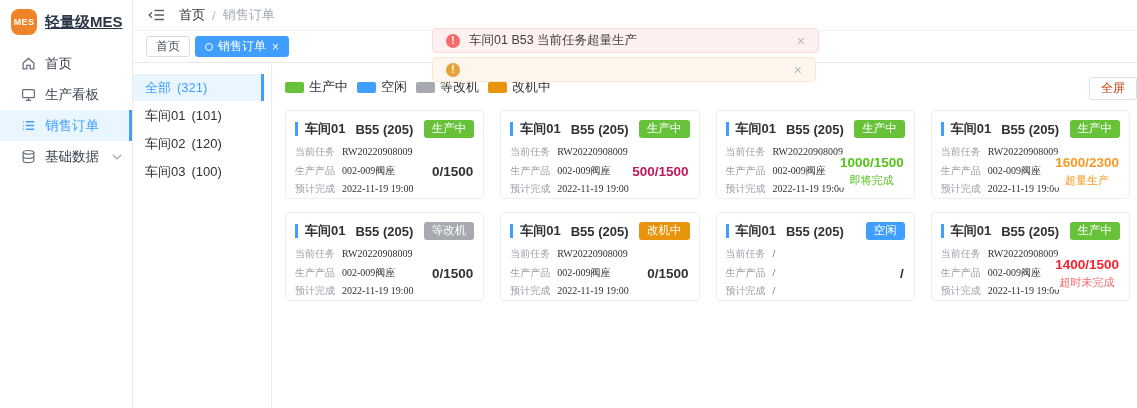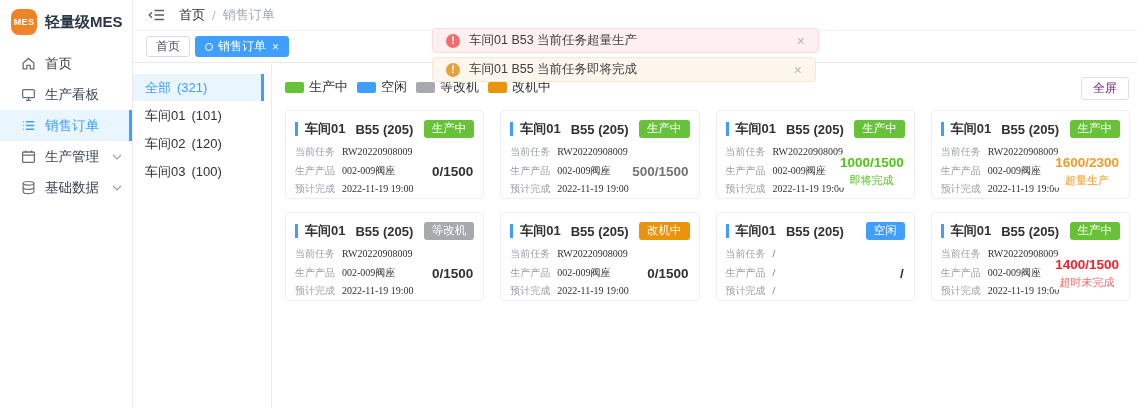--- a/index.html
+++ b/index.html
@@ -8,21 +8,21 @@
     position:relative; background:#fff; overflow:hidden;
     font-family:"Liberation Sans","DejaVu Sans",sans-serif;
     -webkit-font-smoothing:antialiased;
   }
   svg { display:block; }
 
   
   .sidebar { position:absolute; left:0; top:0; width:133px; height:408px; background:#fff; border-right:1px solid #ebebeb; }
   .logo-row { display:flex; align-items:center; height:44px; padding-left:11px; }
   .logo-badge { width:26px; height:26px; border-radius:8px; color:#fff; font-weight:bold; font-size:9px; display:flex; align-items:center; justify-content:center; letter-spacing:.3px; }
-  .app-title { margin-left:8px; font-size:15px; font-weight:bold; color:#2b3648; }
+  .app-title { margin-left:8px; font-size:15px; font-weight:bold; color:#2b3648;text-decoration:underline; }
   .menu { margin-top:4px; }
   .menu-item { display:flex; align-items:center; height:31px; padding:0 10px 0 21px; font-size:13.5px; color:#39414f; cursor:pointer; position:relative; }
   .mi-icon { width:15px; height:15px; margin-right:9px; color:#67707f; display:flex; align-items:center; }
   .mi-icon svg { width:15px; height:15px; }
   .mi-chevron { margin-left:auto; color:#9aa3ad; display:flex; }
   .menu-item.active { background:#e9f6ff; color:#409EFF; }
   .menu-item.active .mi-icon { color:#409EFF; }
   .menu-item.active::after { content:""; position:absolute; right:0; top:0; bottom:0; width:3px; background:#409EFF; }
 
   
@@ -46,21 +46,21 @@
   .ws-item { height:27px; display:flex; align-items:center; padding-left:12px; font-size:13px; color:#303133; cursor:pointer; position:relative; margin:0 7px 1px 0; }
   .ws-count { margin-left:6px; }
   .ws-item.active { background:#e9f6ff; color:#409EFF; }
   .ws-item.active::after { content:""; position:absolute; right:0; top:0; bottom:0; width:3px; background:#409EFF; }
 
   
   .cards-area { flex:1; position:relative; }
   .legend-row { display:flex; align-items:center; gap:9px; padding:16px 0 0 13px; height:30px; }
   .legend-item { display:flex; align-items:center; gap:5px; font-size:13px; color:#303133; }
   .legend-swatch { width:19px; height:11px; border-radius:2px; }
-  .fullscreen-btn { position:absolute; top:13px; right:8px; height:23px; padding:0 11px; border:1px solid #dcdfe6; border-radius:3px; background:#fff; font-size:12px; color:#701a75; cursor:pointer; font-family:inherit; }
+  .fullscreen-btn { position:absolute; top:13px; right:0; height:23px; padding:0 11px; border:1px solid #dcdfe6; border-radius:3px; background:#fff; font-size:12px; color:#c2410c; cursor:pointer; font-family:inherit; }
 
   .cards-grid { display:grid; grid-template-columns:repeat(4,1fr); gap:13px 16px; margin:16px 7px 0 13px; }
   .card { border:1px solid #ebeef5; border-radius:4px; background:#fff; height:89px; padding:8px 9px; position:relative; }
   .card-hdr { display:flex; align-items:center; height:20px; }
   .hdr-bar { width:3px; height:14px; background:#409EFF; margin-right:7px; flex-shrink:0; }
   .hdr-title { font-size:13px; font-weight:bold; color:#303133; white-space:nowrap; }
   .hdr-code { margin-left:10px; }
   .status-badge { margin-left:auto; font-size:11.5px; color:#fff; padding:3px 8px; border-radius:3px; line-height:1; white-space:nowrap; }
   .card-body { margin-top:4px; position:relative; }
   .info-row { font-size:10px; line-height:18.5px; display:flex; white-space:nowrap;font-family:Liberation Serif, serif; }
@@ -111,34 +111,20 @@
           <svg viewBox="0 0 14 14" fill="none" stroke="currentColor" stroke-width="1.2">
             <path d="M4.6 3.5 H12.3 M4.6 7 H12.3 M4.6 10.5 H12.3"></path>
             <path d="M1.8 3.5 H2.5 M1.8 7 H2.5 M1.8 10.5 H2.5" stroke-width="1.5"></path>
           </svg>
         </span>
     <span class="mi-label">销售订单</span>
 
   </div>
       <div class="menu-item">
     <span class="mi-icon">
-          <svg viewBox="0 0 14 14" fill="none" stroke="currentColor" stroke-width="1.2">
-            <rect x="1.5" y="2.8" width="11" height="9.7" rx="1"></rect>
-            <path d="M1.5 5.8 H12.5 M4.4 1.4 V3.6 M9.6 1.4 V3.6"></path>
-          </svg>
-        </span>
-    <span class="mi-label">生产管理</span>
-    <span class="mi-chevron">
-      <svg width="10" height="6" viewBox="0 0 10 6" fill="none" stroke="currentColor" stroke-width="1.2">
-            <path d="M1 1 L5 5 L9 1"></path>
-          </svg>
-    </span>
-  </div>
-      <div class="menu-item">
-    <span class="mi-icon">
           <svg viewBox="0 0 14 14" fill="none" stroke="currentColor" stroke-width="1.1">
             <ellipse cx="7" cy="3.1" rx="5" ry="1.7"></ellipse>
             <path d="M2 3.1 V10.9 C2 11.9 4.2 12.7 7 12.7 C9.8 12.7 12 11.9 12 10.9 V3.1"></path>
             <path d="M2 7 C2 8 4.2 8.8 7 8.8 C9.8 8.8 12 8 12 7"></path>
           </svg>
         </span>
     <span class="mi-label">基础数据</span>
     <span class="mi-chevron">
       <svg width="10" height="6" viewBox="0 0 10 6" fill="none" stroke="currentColor" stroke-width="1.2">
             <path d="M1 1 L5 5 L9 1"></path>
@@ -257,21 +243,21 @@
       </div>
       <div class="info-row">
         <span class="info-lbl">生产产品</span>
         <span class="info-val">002-009阀座</span>
       </div>
       <div class="info-row">
         <span class="info-lbl">预计完成</span>
         <span class="info-val">2022-11-19 19:00</span>
       </div>
       <div class="progress">
-        <div class="progress-val" style="color: #737373;">500/1500</div>
+        <div class="progress-val" style="color: #be185d;">500/1500</div>
 
       </div>
     </div>
   </div>
           <div class="card">
     <div class="card-hdr">
       <span class="hdr-bar"></span>
       <span class="hdr-title">车间01</span>
       <span class="hdr-title hdr-code">B55 (205)</span>
       <span class="status-badge" style="background: rgb(103, 194, 58);">生产中</span>
@@ -432,16 +418,15 @@
 </div>
 
 <div id="toasts">
     <div class="toast error">
     <span class="t-icon" style="background: rgb(245, 108, 108);">!</span>
     <span class="t-text">车间01 B53 当前任务超量生产</span>
     <span class="t-close">×</span>
   </div>
     <div class="toast warning">
     <span class="t-icon" style="background: rgb(230, 162, 60);">!</span>
-    <span class="t-text">车间01 B55  当前任务即将完成</span>
     <span class="t-close">×</span>
   </div>
   </div>
 
 </body></html>

